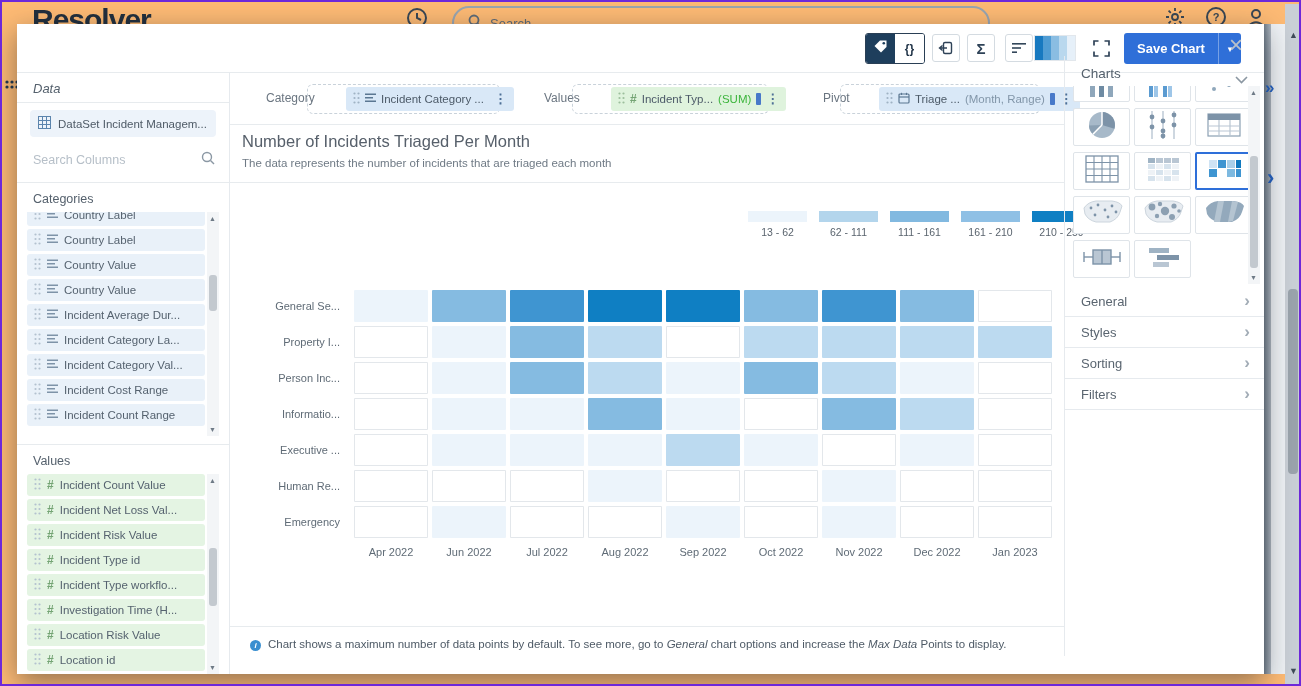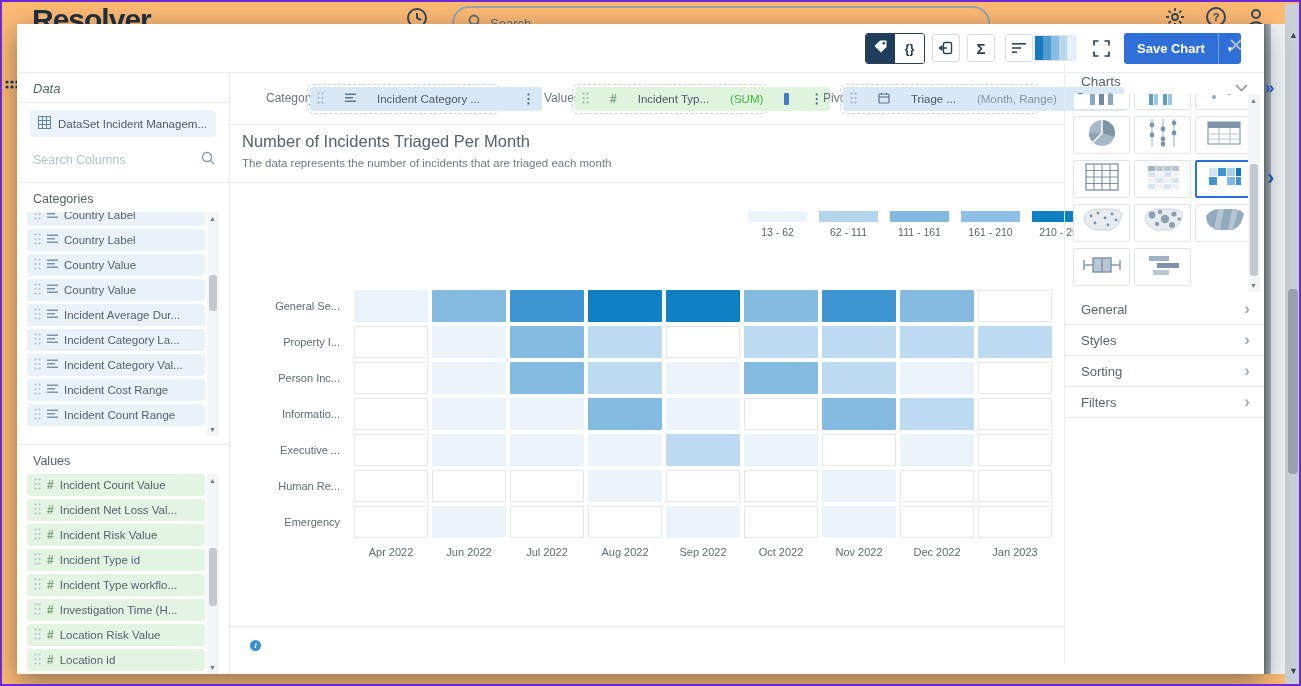--- a/index.html
+++ b/index.html
@@ -70,22 +70,22 @@
   .pill.val { background:#e4f4e3; }
   .hash { color:#74a474; font-size:12px; font-weight:bold; }
   .sb { position:absolute; width:12px; background:#f3f5f7; }
   .sb .tri { position:absolute; left:2px; font-size:7px; color:#6e7a86; }
   .sb .sb-thumb { position:absolute; left:2px; width:8px; background:#c3c9cf; border-radius:3px; }
 
   
   .slot-label { position:absolute; top:67px; font-size:12px; color:#6a7580;margin-left:24px; }
   .dashed { position:absolute; top:60px; height:30px; border:1px dashed #c9d2da; border-radius:6px;
             display:flex; align-items:center; padding:2px; }
-  .bpill { display:flex; align-items:center; gap:21px; height:24px; border-radius:3px; padding:0 7px;
-           font-size:11.5px; color:#4c5a68; flex:1; white-space:nowrap; cursor:grab; }
+  .bpill { display:flex; align-items:center; gap:5px; height:24px; border-radius:3px; padding:0 7px;
+           font-size:11.5px; color:#4c5a68; flex:1; white-space:nowrap; cursor:grab;margin-left:36px; }
   .bpill.blue { background:#d9e8f7; }
   .bpill.green { background:#dff3dd; }
   .agg-green { color:#3cb53c; }
   .agg-gray { color:#8296a9; }
   .minibar { width:5px; height:12px; background:#4879c9; border-radius:1px; display:inline-block; }
   .dot3 { color:#4d6f96; font-size:13px; font-weight:bold; line-height:12px; cursor:pointer; }
 
   .chart-title { position:absolute; left:225px; top:108px; font-size:16.5px; color:#57606b; }
   .chart-sub { position:absolute; left:225px; top:133px; font-size:11.5px; color:#6f7a85; }
 
@@ -101,21 +101,21 @@
   .hm-cell { border-radius:1px; }
   .hm-cell.empty { background:#fff; box-shadow:inset 0 0 0 1px #e3e7eb; }
   .hm-collabel { font-size:11px; color:#5f6b76; text-align:center; line-height:20px; white-space:nowrap; }
 
   .note { position:absolute; left:233px; top:614px; display:flex; align-items:flex-start; gap:7px;
           font-size:11.5px; color:#4e5a66; width:810px; }
   .note-i { width:11px; height:11px; border-radius:50%; background:#3a8fd0; flex:none; margin-top:2px;
             color:#fff; font-size:8px; text-align:center; line-height:11px; font-style:italic; font-weight:bold; }
 
   
-  .rp { left:1047px; top:40px; width:200px; height:600px; border-left:1px solid #e6eaee; }
+  .rp { left:1047px; top:32px; width:200px; height:600px; border-left:1px solid #e6eaee; }
   .rp-h { position:absolute; left:16px; top:10px; font-size:13.5px; color:#55616d; }
   .rp-chev { position:absolute; right:16px; top:14px; }
   .tiles { position:absolute; left:3px; top:30px; width:180px; height:198px; overflow:hidden; }
   .tile { position:absolute; width:57px; height:38px; background:#fff; border:1px solid #dfe4e9; border-radius:2px;
           display:flex; align-items:center; justify-content:center; cursor:pointer; }
   .tile.sel { border:2px solid #2e6fd9; }
   .acc-row { position:absolute; left:0; width:199px; height:31px; border-bottom:1px solid #e6eaee;
              display:flex; align-items:center; justify-content:space-between; padding:0 14px 0 16px;
              font-size:13px; color:#5a6570; cursor:pointer; }
   .acc-chev { color:#a3adb7; font-size:17px; font-weight:bold; }
@@ -740,20 +740,21 @@
         <div class="hm-collabel">Sep 2022</div>
         <div class="hm-collabel">Oct 2022</div>
         <div class="hm-collabel">Nov 2022</div>
         <div class="hm-collabel">Dec 2022</div>
         <div class="hm-collabel">Jan 2023</div>
       </div>
 
     <div class="hair" style="left:213px; top:602px; width:834px; height:1px;"></div>
     <div class="note">
       <span class="note-i">i</span>
+      <span><span>Chart shows a maximum number of data points by default. To see more, go to </span><i>General</i><span> chart options and increase the </span><i>Max Data</i><span> Points to display.</span></span>
     </div>
 
     <div class="abs rp">
       <div class="rp-h">Charts</div>
       <div class="rp-chev">
         <svg width="13" height="8" viewBox="0 0 13 8">
             <path d="M1 1 L6.5 6.5 L12 1" fill="none" stroke="#8b97a2" stroke-width="1.6"></path>
           </svg>
       </div>
       <div class="tiles" id="tiles">

